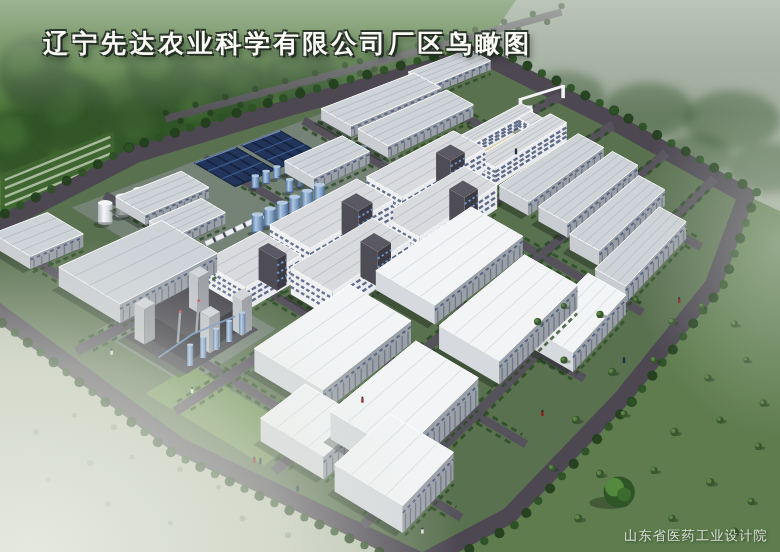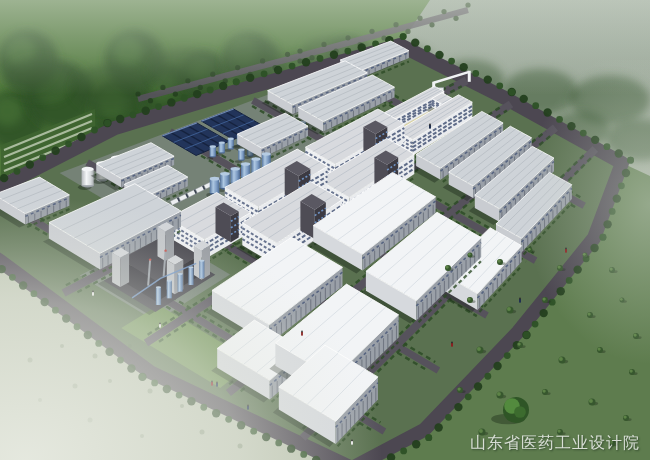--- a/index.html
+++ b/index.html
@@ -3,21 +3,21 @@
 <meta charset="utf-8">
 <style>
   html,body{margin:0;padding:0;background:#222;}
   .stage{position:relative;width:650px;height:460px;overflow:hidden;
          font-family:"DejaVu Sans","Liberation Sans",sans-serif;background:#9aa79a;}
   .stage svg{position:absolute;left:0;top:0;}
   .title-overlay{position:absolute;left:36px;top:22px;font-size:21px;font-weight:bold;
     color:#fafaf4;letter-spacing:3px;white-space:nowrap;
     text-shadow:2px 2px 0 #242e25,-1px -1px 0 #2c382d,1px -1px 0 #2c382d,
       -1px 1px 0 #2c382d,3px 4px 5px rgba(10,20,10,.55);}
-  .watermark{position:absolute;right:10px;bottom:6px;font-size:16px;letter-spacing:1px;
+  .watermark{position:absolute;right:10px;bottom:6px;font-size:11px;letter-spacing:1px;
     color:rgba(255,255,255,.78);text-shadow:1px 1px 2px rgba(30,50,30,.7);}
 </style>
 </head>
 <body>
 
 <div class="stage">
   <svg id="scene" width="650" height="460" viewBox="0 0 650 460">
       <defs>
         <linearGradient id="sky" x1="0" y1="0" x2="0" y2="1">
           <stop offset="0%" stop-color="#8f9e90" stop-opacity="1"></stop>
@@ -1268,14 +1268,15 @@
         <rect x="92" y="292" width="2" height="3.6" fill="#e8e8e8"></rect>
         <circle cx="93" cy="291.4" r="0.9" fill="#2a2a2a"></circle>
         <rect x="565" y="249" width="2" height="3.6" fill="#8a2020"></rect>
         <circle cx="566" cy="248.4" r="0.9" fill="#2a2a2a"></circle>
         <rect x="429" y="125" width="2" height="3.6" fill="#203050"></rect>
         <circle cx="430" cy="124.4" r="0.9" fill="#2a2a2a"></circle>
       </g>
       <rect x="0" y="150" width="420" height="310" fill="url(#fogBL)"></rect>
       <rect x="400" y="60" width="250" height="320" fill="url(#fogR)"></rect>
     </svg>
+  <div class="title-overlay">辽宁先达农业科学有限公司厂区鸟瞰图</div>
   <div class="watermark">山东省医药工业设计院</div>
 </div>
 
 </body></html>

